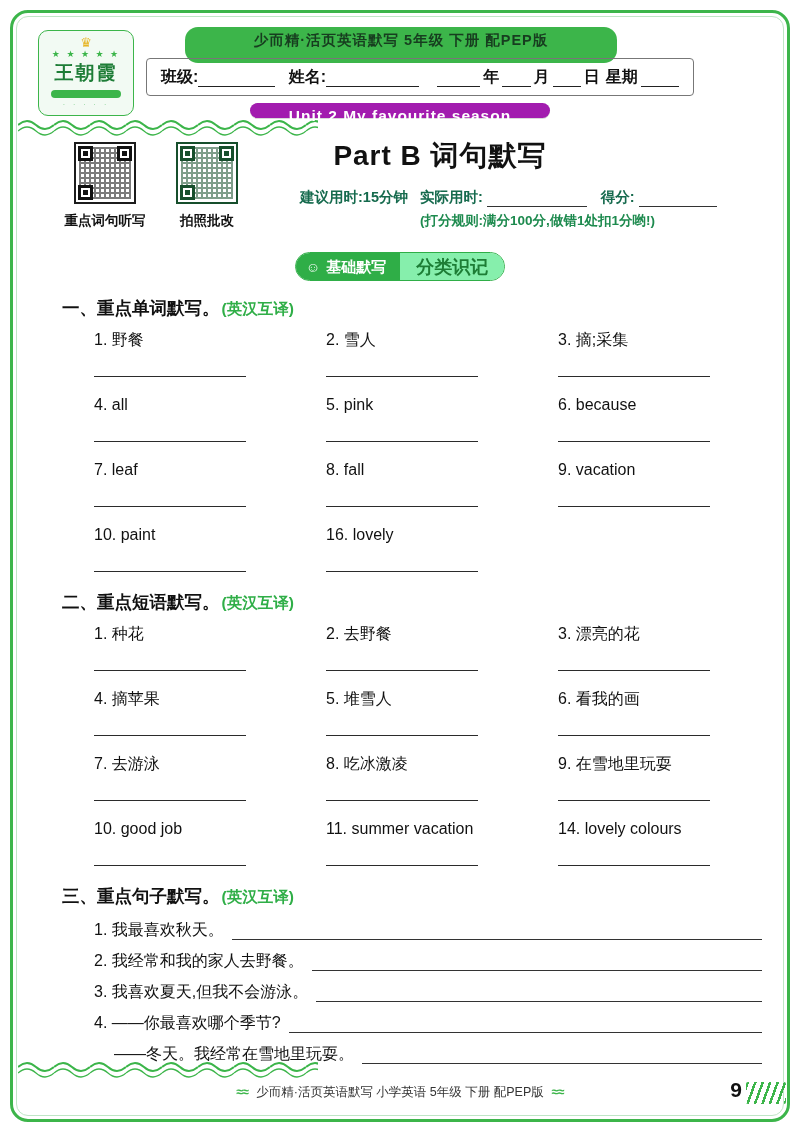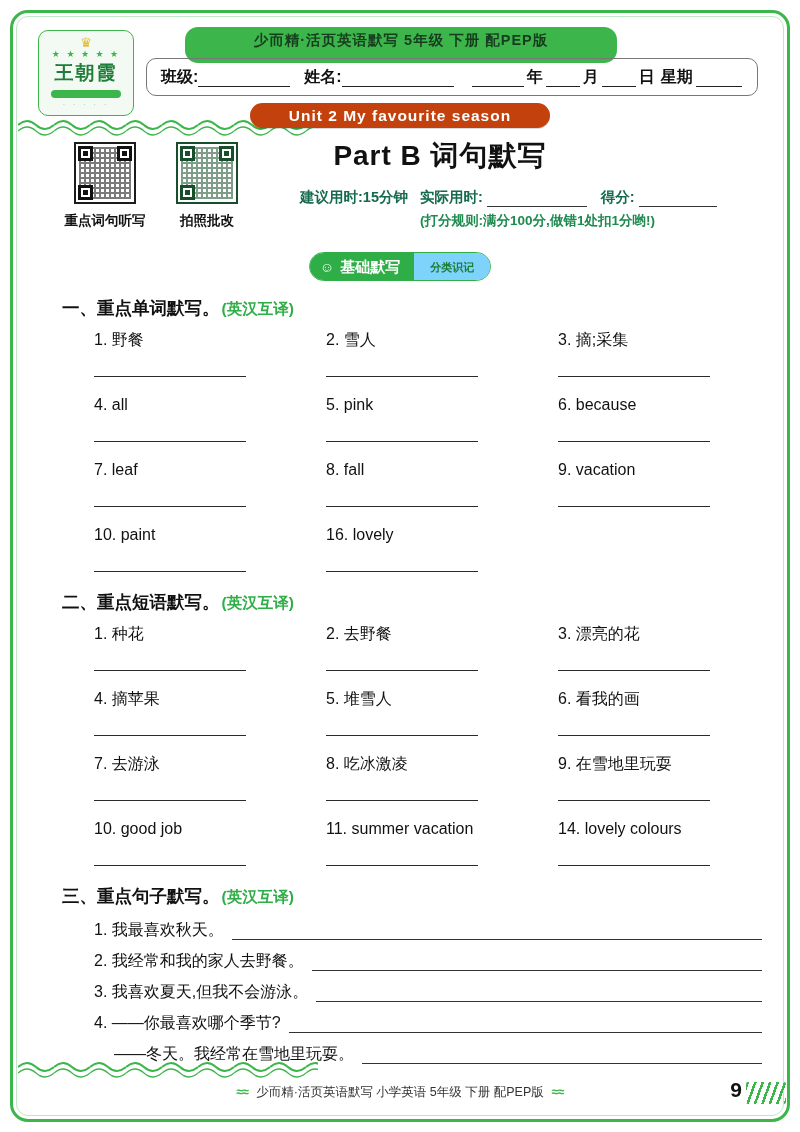--- a/index.html
+++ b/index.html
@@ -19,30 +19,30 @@
   .logo .crown { color:#e6b422; font-size:13px; line-height:13px; }
   .logo .stars { color:#3cb54a; font-size:9px; letter-spacing:2px; line-height:11px; }
   .logo .name { color:#1e7d37; font-weight:bold; font-size:19px; line-height:26px; letter-spacing:2px; }
   .logo .ribbon { margin:4px auto 0; width:70px; height:8px; background:#3cb54a; border-radius:4px; }
   .logo .dots { margin-top:3px; color:#8fd59a; font-size:7px; letter-spacing:3px; line-height:8px; }
 
   
   .series-banner { position:absolute; left:185px; top:27px; width:432px; height:36px; background:#3cb54a; border-radius:13px; color:#173d1f; font-weight:bold; font-size:14.5px; line-height:26px; text-align:center; letter-spacing:1px; z-index:2; }
 
   
-  .form-row { position:absolute; left:146px; top:58px; width:612px; height:38px; border:1.5px solid #777; border-radius:10px; display:flex; align-items:center; padding:0 14px; font-size:16px; font-weight:600; color:#111; z-index:2; }
+  .form-row { position:absolute; left:146px; top:58px; width:548px; height:38px; border:1.5px solid #777; border-radius:4px; display:flex; align-items:center; padding:0 14px; font-size:16px; font-weight:600; color:#111; z-index:2; }
   .fl { border-bottom:1.6px solid #222; height:20px; display:inline-block; }
   .fl.class { width:92px; margin-right:14px; }
   .fl.name  { width:112px; margin-right:18px; }
   .fl.yr { width:52px; } .fl.mo { width:34px; } .fl.dy { width:34px; } .fl.wk { width:46px; }
   .form-row .lbl { white-space:nowrap; }
   .form-row .sp { margin:0 3px; }
 
   
-  .unit-banner { position:absolute; left:calc(50% - 150px); top:103px; width:300px; height:25px; background:#c2410c; border-radius:13px; color:#ffffff; font-weight:bold; font-size:15.5px; line-height:25px; text-align:center; letter-spacing:1px; z-index:3; box-shadow:0 1px 0 rgba(0,0,0,.15); }
+  .unit-banner { position:absolute; left:calc(50% - 150px); top:103px; width:300px; height:15px; background:#a21caf; border-radius:13px; color:#ffffff; font-weight:bold; font-size:15.5px; line-height:25px; text-align:center; letter-spacing:1px; z-index:3; box-shadow:0 1px 0 rgba(0,0,0,.15); }
 
   
   .qr-panel { position:absolute; left:62px; top:142px; width:190px; z-index:2; }
   .qr-box { position:absolute; top:0; width:86px; text-align:center; }
   .qr-box.q1 { left:0; } .qr-box.q2 { left:102px; }
   .qr { position:relative; width:62px; height:62px; margin:0 auto; background:#fff; border:2px solid #1c1c1c; }
   .qr-tex { position:absolute; inset:3px; opacity:.55;
     background:repeating-linear-gradient(0deg,#111 0 2px,transparent 2px 5px),
                repeating-linear-gradient(90deg,#111 0 2px,transparent 2px 5px); }
   .fp { position:absolute; width:15px; height:15px; border:3px solid #111; background:#fff; }
@@ -61,21 +61,21 @@
   .time-row .b2 { width:78px; margin-left:4px; }
   .time-row .seg { white-space:nowrap; }
   .time-row .seg + .seg { margin-left:12px; }
   .rule-row { position:absolute; left:300px; top:212px; width:475px; text-align:center; font-size:13.5px; font-weight:700; color:#1d8a4e; z-index:2; }
 
   
   .badge { position:absolute; left:0; right:0; top:252px; display:flex; justify-content:center; z-index:2; }
   .badge .pill { display:flex; border:1.5px solid #2fae47; border-radius:15px; overflow:hidden; height:29px; }
   .badge .left { background:#2fae47; color:#fff; font-weight:bold; font-size:15px; line-height:26px; padding:0 14px 0 10px; display:flex; align-items:center; gap:6px; }
   .badge .face { font-size:14px; line-height:14px; }
-  .badge .right { background:#7dd3fc; color:#1d7d35; font-weight:bold; font-size:11px; line-height:26px; padding:0 16px; display:flex; align-items:center; }
+  .badge .right { background:#86efac; color:#1d7d35; font-weight:bold; font-size:18px; line-height:26px; padding:0 16px; display:flex; align-items:center; }
 
   
   .sec { position:absolute; left:62px; width:700px; z-index:2; }
   #sec1 { top:296px; } #sec2 { top:590px; } #sec3 { top:884px; }
   .sec-head { font-size:17.5px; font-weight:bold; color:#111; margin-bottom:10px; }
   .sec-head .note { color:#2fae47; font-size:15.5px; margin-left:2px; }
   .grid { display:grid; grid-template-columns:232px 232px 200px; padding-left:32px; }
   .cell { margin-bottom:18px; }
   .cell .label { font-size:16px; color:#111; line-height:20px; }
   .cell .blank { width:152px; border-bottom:1.6px solid #2b2b2b; height:0; margin-top:26px; }

